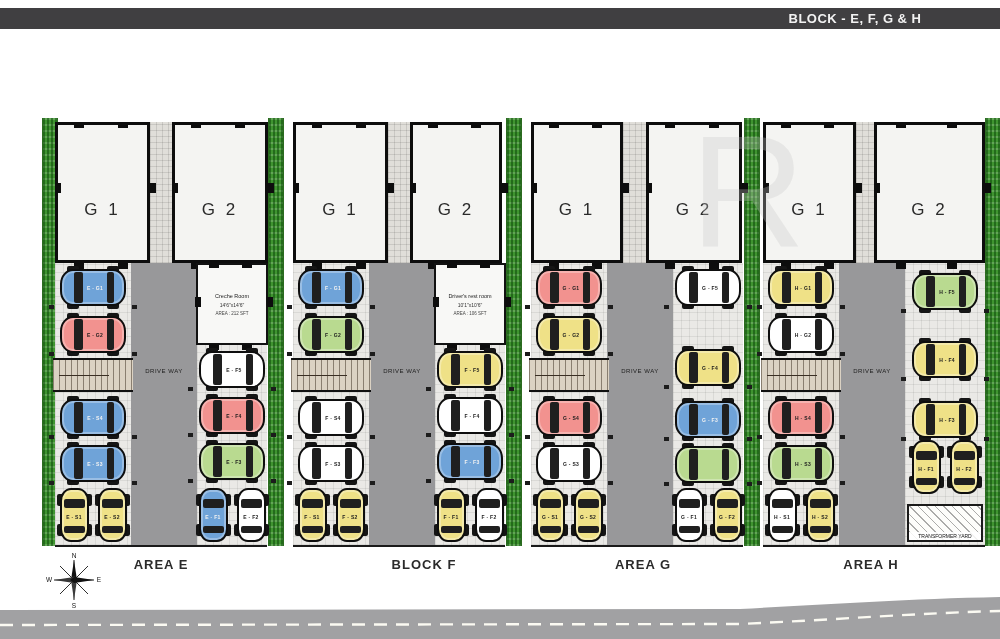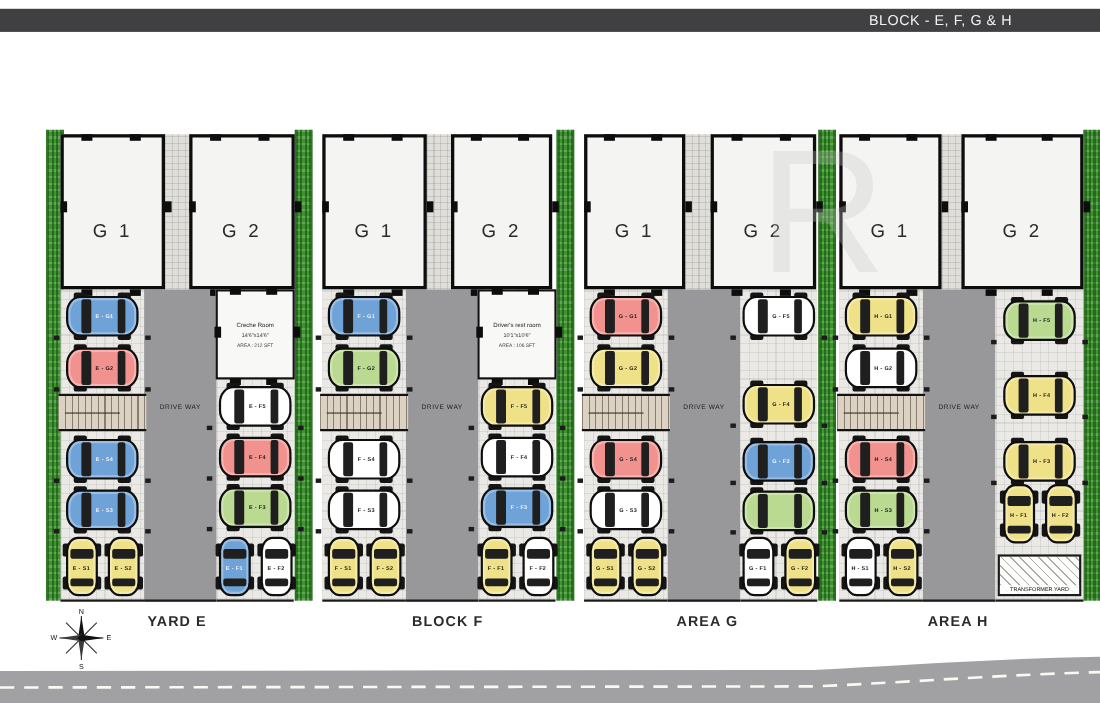--- a/index.html
+++ b/index.html
@@ -1,21 +1,21 @@
 <!DOCTYPE html>
 <html><head>
 <meta charset="utf-8">
 <style>
   html,body{margin:0;padding:0;background:#fff;}
   #stage{position:relative;width:1000px;height:639px;background:#fff;overflow:hidden;
          font-family:"Liberation Sans",sans-serif;}
   
   .topbar{position:absolute;left:0;top:8px;width:1000px;height:21px;background:#403f41;}
   .bar-right{position:absolute;left:770px;top:3px;width:170px;text-align:center;
-             color:#f2f2f2;font-size:13px;font-weight:normal;letter-spacing:.5px;}
+             color:#f2f2f2;font-size:13px;font-weight:bold;letter-spacing:.5px;}
   .ribbon{position:absolute;left:148px;top:-7px;width:172px;height:31px;
           background:linear-gradient(180deg,#f9c435 0%,#f3a71a 45%,#dd8e0b 70%,#a86b05 100%);
           border-radius:9px 9px 16px 16px;box-shadow:0 3px 4px rgba(0,0,0,.35);
           display:flex;align-items:center;justify-content:center;}
   .ribbon:before,.ribbon:after{content:'';position:absolute;top:6px;width:14px;height:31px;
           background:linear-gradient(180deg,#c07c08,#8f5a03);z-index:-1;}
   .ribbon:before{left:-8px;border-radius:8px 0 0 10px;}
   .ribbon:after{right:-8px;border-radius:0 8px 10px 0;}
   .ribbon span{font-size:14px;font-weight:bold;color:#1c1c1c;letter-spacing:.5px;}
   
@@ -236,21 +236,21 @@
       <div class="car v" style="left: 233.5px; top: 486px; --c: #ffffff;">
         <div class="t t1"></div>
         <div class="t t2"></div>
         <div class="t t3"></div>
         <div class="t t4"></div>
         <div class="bd"></div>
         <div class="wf"></div>
         <div class="wr"></div>
         <div class="lbl" style="color: rgb(28, 28, 28);">E - F2</div>
       </div>
-      <div class="block-label" style="left: 91px;">YARD E</div>
+      <div class="block-label" style="left: 91px;">AREA E</div>
       <div class="col" style="left: 293px; width: 76px;"></div>
       <div class="drive" style="left: 369px; width: 66px;"></div>
       <div class="drive-label" style="left: 369px; width: 66px;">DRIVE WAY</div>
       <div class="col" style="left: 435px; width: 70px;"></div>
       <div class="cobble" style="left: 388px; width: 22px;"></div>
       <div class="groom" style="left: 293px; width: 95px;">
         <div class="glabel">G 1</div>
         <div class="tick" style="left: 16px; top: -3px; width: 10px; height: 6px;"></div>
         <div class="tick" style="left: 60px; top: -3px; width: 10px; height: 6px;"></div>
         <div class="tick" style="left: -3px; top: 58px; width: 6px; height: 10px;"></div>
@@ -382,21 +382,21 @@
       <div class="car v" style="left: 471.5px; top: 486px; --c: #ffffff;">
         <div class="t t1"></div>
         <div class="t t2"></div>
         <div class="t t3"></div>
         <div class="t t4"></div>
         <div class="bd"></div>
         <div class="wf"></div>
         <div class="wr"></div>
         <div class="lbl" style="color: rgb(28, 28, 28);">F - F2</div>
       </div>
-      <div class="block-label" style="left: 337px;">BLOCK F</div>
+      <div class="block-label" style="left: 354px;">BLOCK F</div>
       <div class="col" style="left: 531px; width: 76px;"></div>
       <div class="drive" style="left: 607px; width: 66px;"></div>
       <div class="drive-label" style="left: 607px; width: 66px;">DRIVE WAY</div>
       <div class="col" style="left: 673px; width: 70px;"></div>
       <div class="cobble" style="left: 623px; width: 23px;"></div>
       <div class="groom" style="left: 531px; width: 92px;">
         <div class="glabel">G 1</div>
         <div class="tick" style="left: 15px; top: -3px; width: 10px; height: 6px;"></div>
         <div class="tick" style="left: 58px; top: -3px; width: 10px; height: 6px;"></div>
         <div class="tick" style="left: -3px; top: 58px; width: 6px; height: 10px;"></div>

